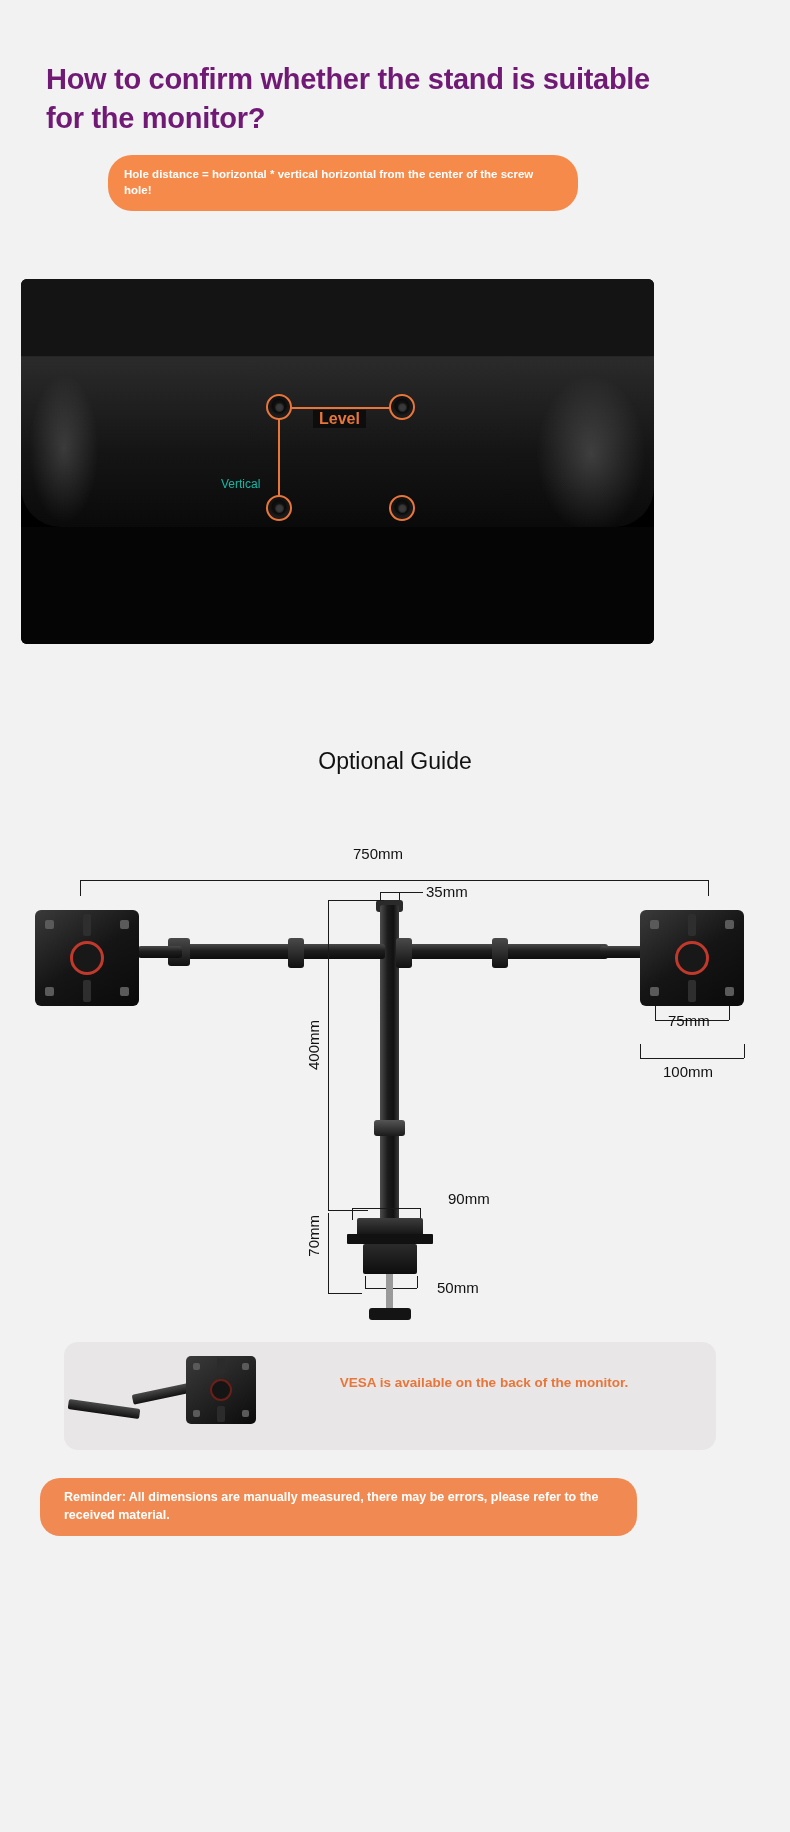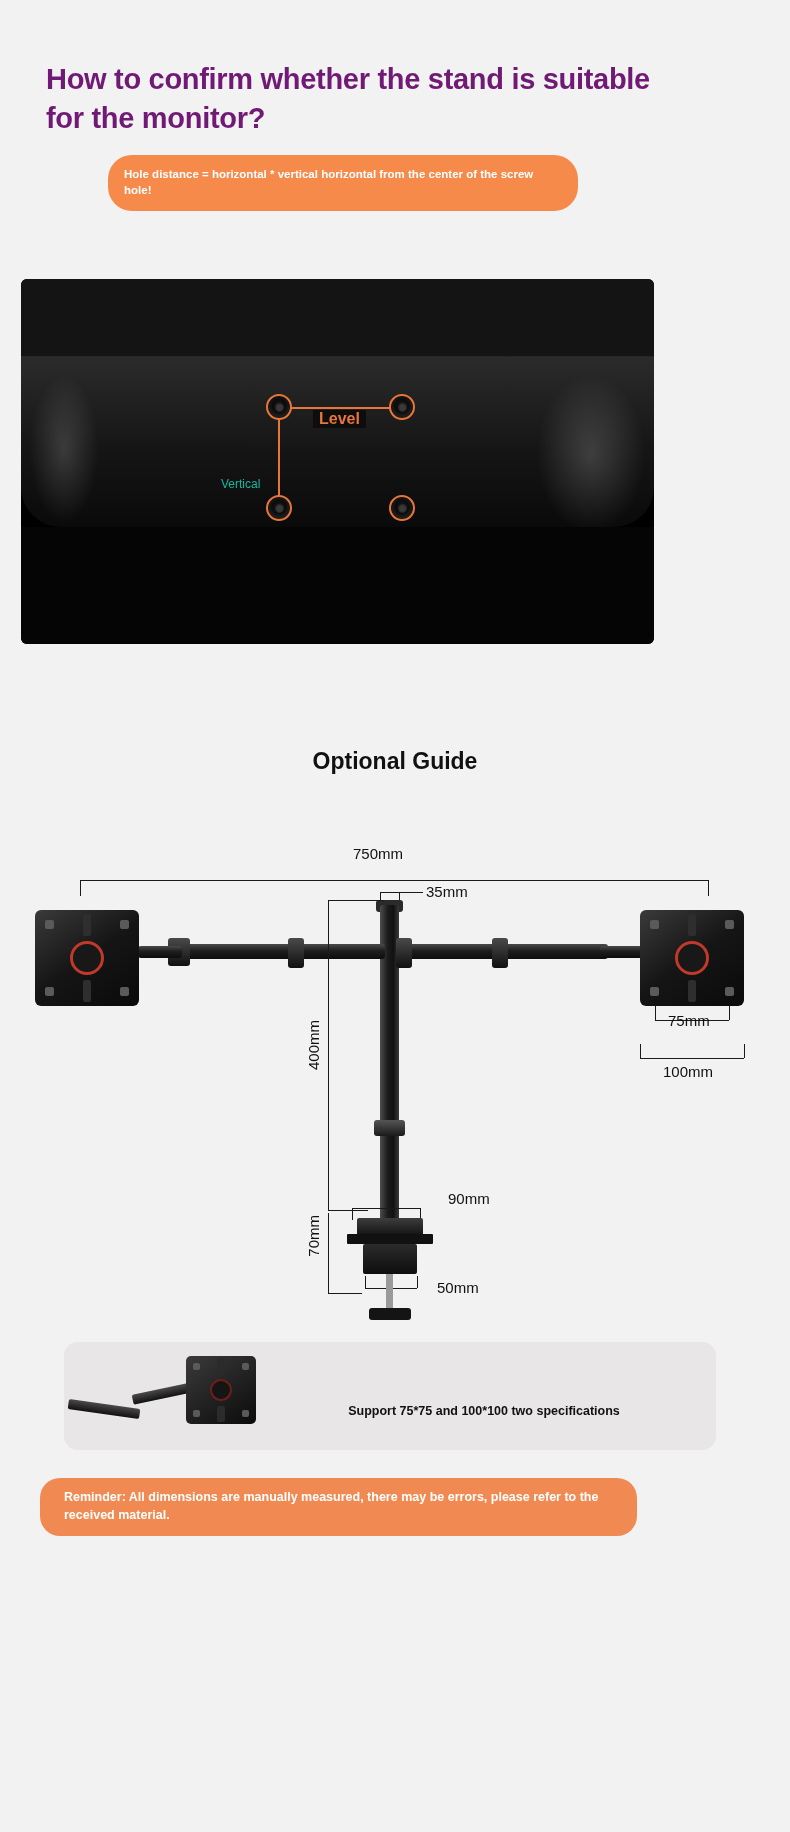--- a/index.html
+++ b/index.html
@@ -125,21 +125,21 @@
     margin-top: 28px;
   }
 
   
   .section-title {
     position: absolute;
     left: 0; top: 748px;
     width: 100%;
     text-align: center;
     font-size: 23px;
-    font-weight: bold;
+    font-weight: normal;
     color: #111;
   }
 
   
   .diagram { position: absolute; left: 0; top: 820px; width: 790px; height: 520px; }
 
   .dim-text {
     position: absolute;
     font-size: 15px;
     color: #111;
@@ -450,16 +450,16 @@
   <div class="mini-arm"></div>
   <div class="mini-plate">
     <div class="mslot ms-top"></div>
     <div class="mslot ms-bot"></div>
     <div class="mhole m1"></div>
     <div class="mhole m2"></div>
     <div class="mhole m3"></div>
     <div class="mhole m4"></div>
     <div class="mring"></div>
   </div>
-  <div class="vesa-card-text2">Support 75*75 and 100*100 two specifications</div>
+  <div class="vesa-card-text1">VESA is available on the back of the monitor.</div>
 </div>
 
 <div class="reminder">Reminder: All dimensions are manually measured, there may be errors, please refer to the received material.</div>
 
 </body></html>

